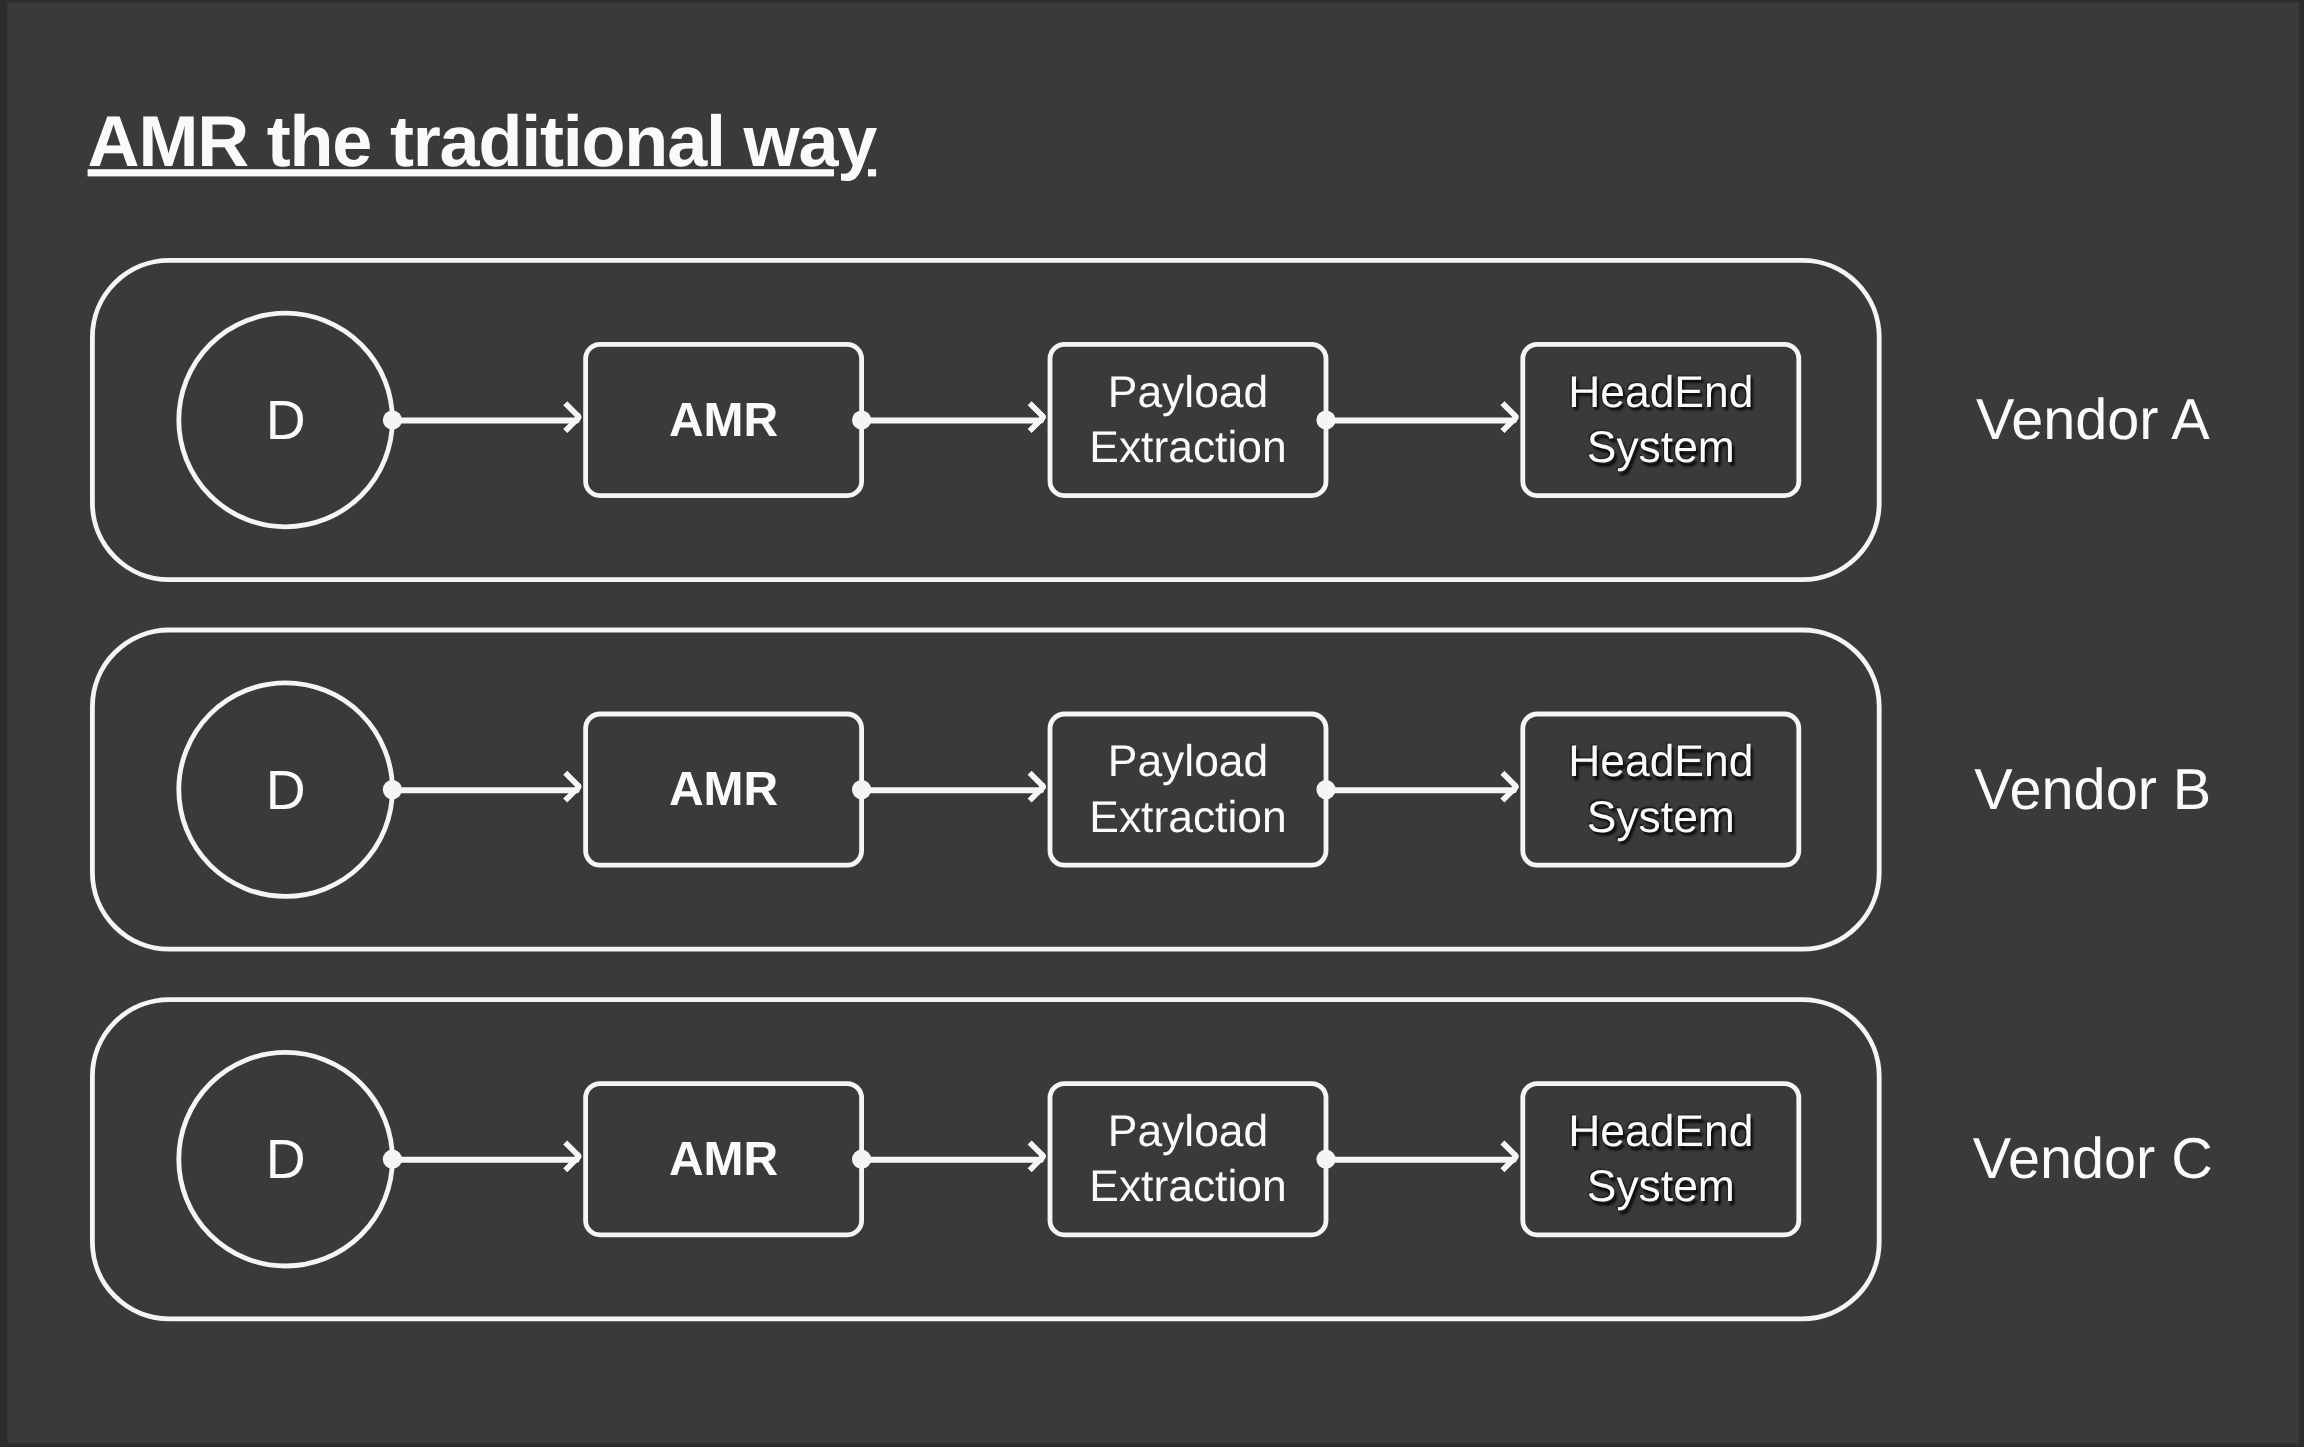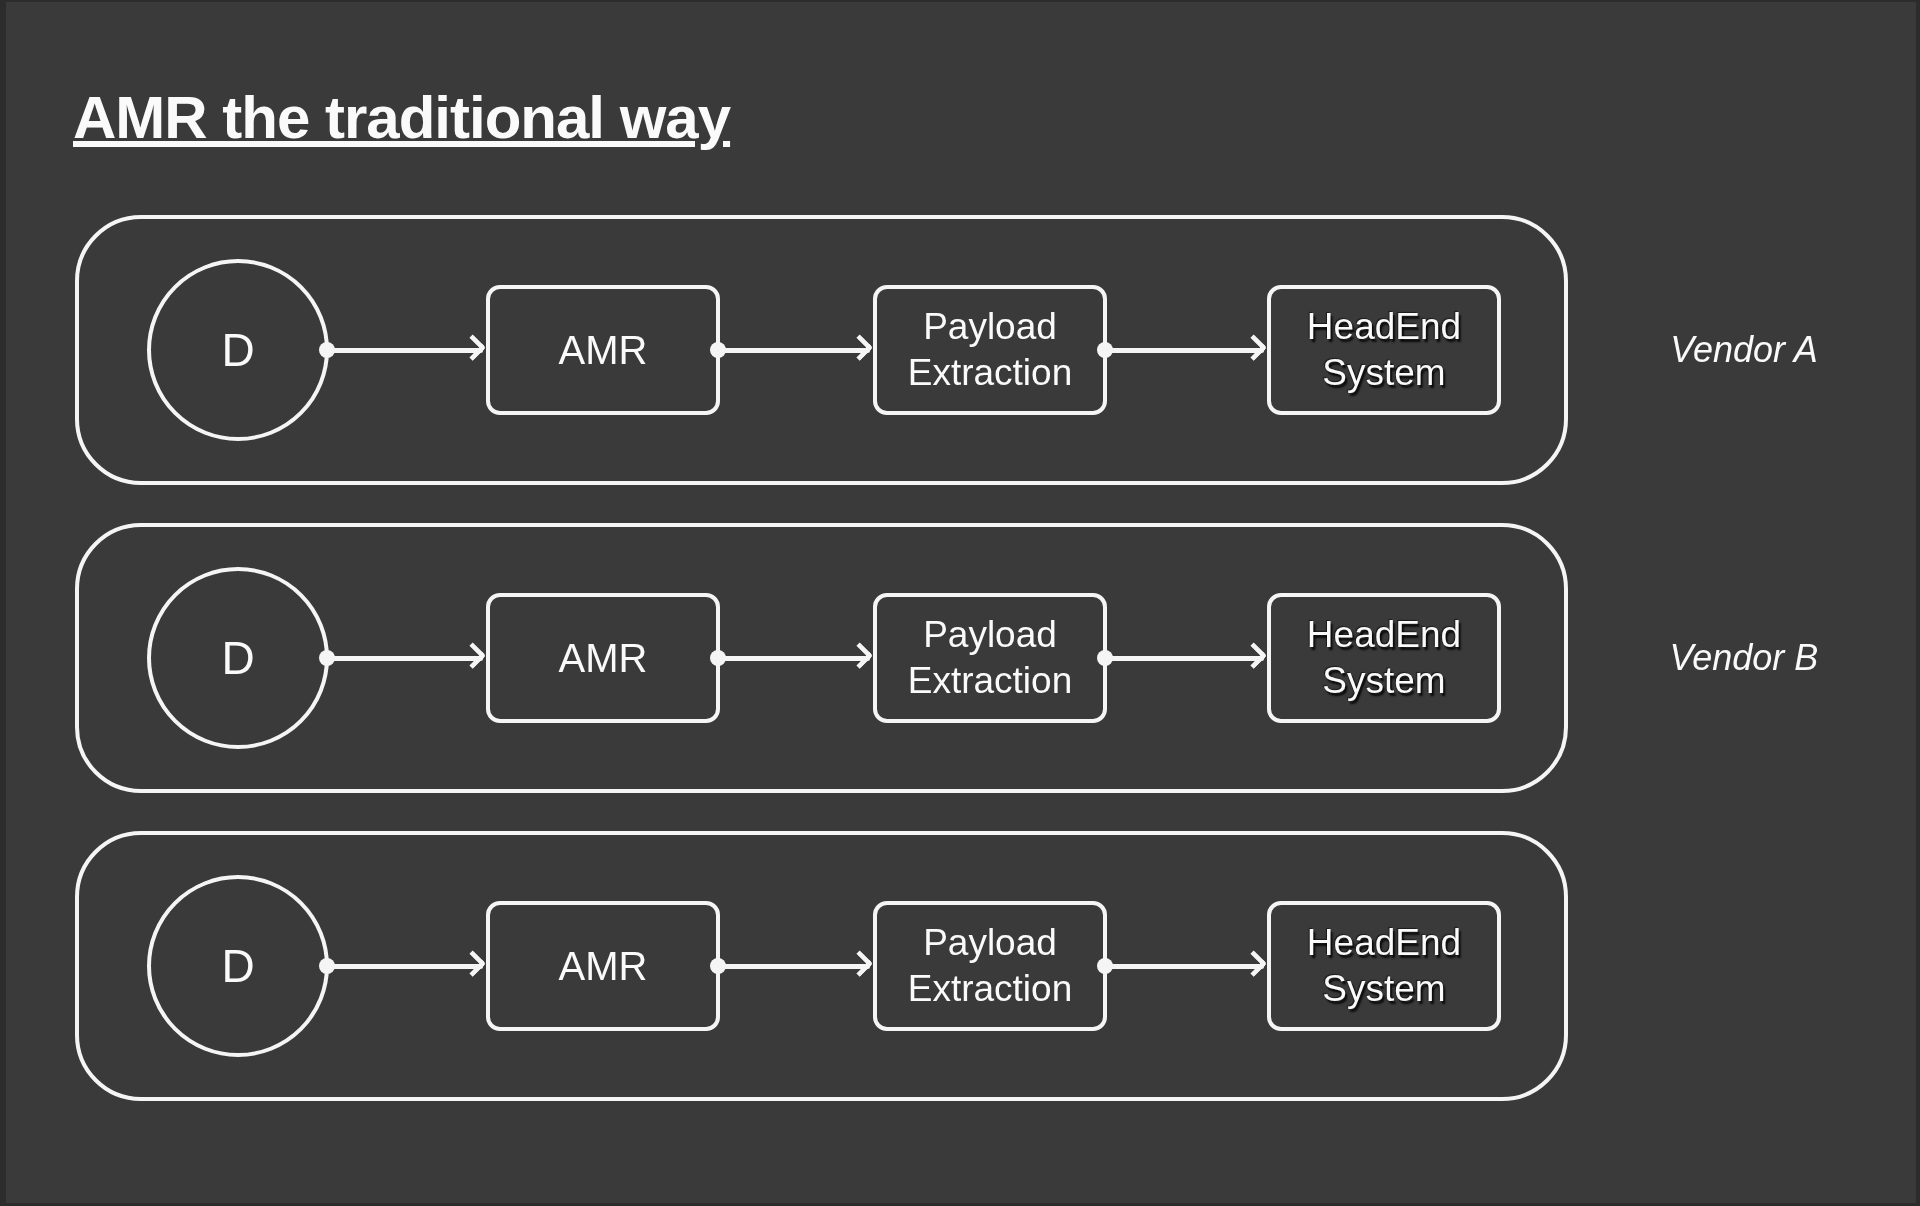--- a/index.html
+++ b/index.html
@@ -81,21 +81,21 @@
   }
 
   .node.box {
     width: 234px;
     height: 130px;
     border-radius: 14px;
     font-size: 37px;
     line-height: 1.25;
     padding: 6px 14px;
   }
-  .node.box.amr { font-size: 40px; }
+  .node.box.amr { font-size: 40px; font-weight: bold; }
   .node.box.shadowed span {
     text-shadow: 2px 3px 2px rgba(0,0,0,0.85), -1px -1px 1px rgba(0,0,0,0.55);
   }
 
   .connector {
     position: relative;
     height: 44px;
     align-self: center;
     flex: none;
   }
@@ -135,23 +135,22 @@
     border-top-right-radius: 4px;
     transform: rotate(45deg);
     transform-origin: 60% 40%;
   }
 
   .vendor-label {
     flex: 1;
     display: flex;
     align-items: center;
     justify-content: center;
-    font-size: 36px;
+    font-size: 48px;
     color: var(--text);
-    font-style: italic;
   }
 </style>
 </head>
 <body>
 
 <div class="page">
   <h1 class="title">AMR the traditional way</h1>
   <div class="rows" id="rows">
   <section class="vendor-row">
     <div class="flow-container">
@@ -266,15 +265,16 @@
         <span class="connection-dot"></span>
         <span class="arrow-line"></span>
         <span class="arrowhead"></span>
       </div>
 
       <div class="node box shadowed">
         <span>HeadEnd System</span>
       </div>
 
     </div>
+    <div class="vendor-label">Vendor C</div>
   </section>
 </div>
 </div>
 
 </body></html>

